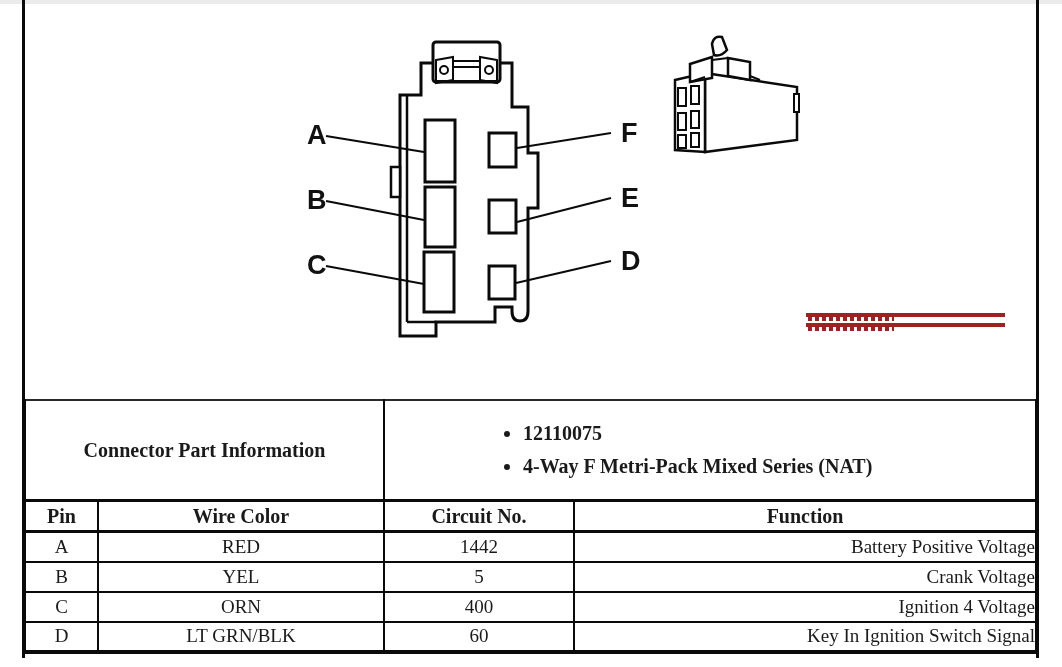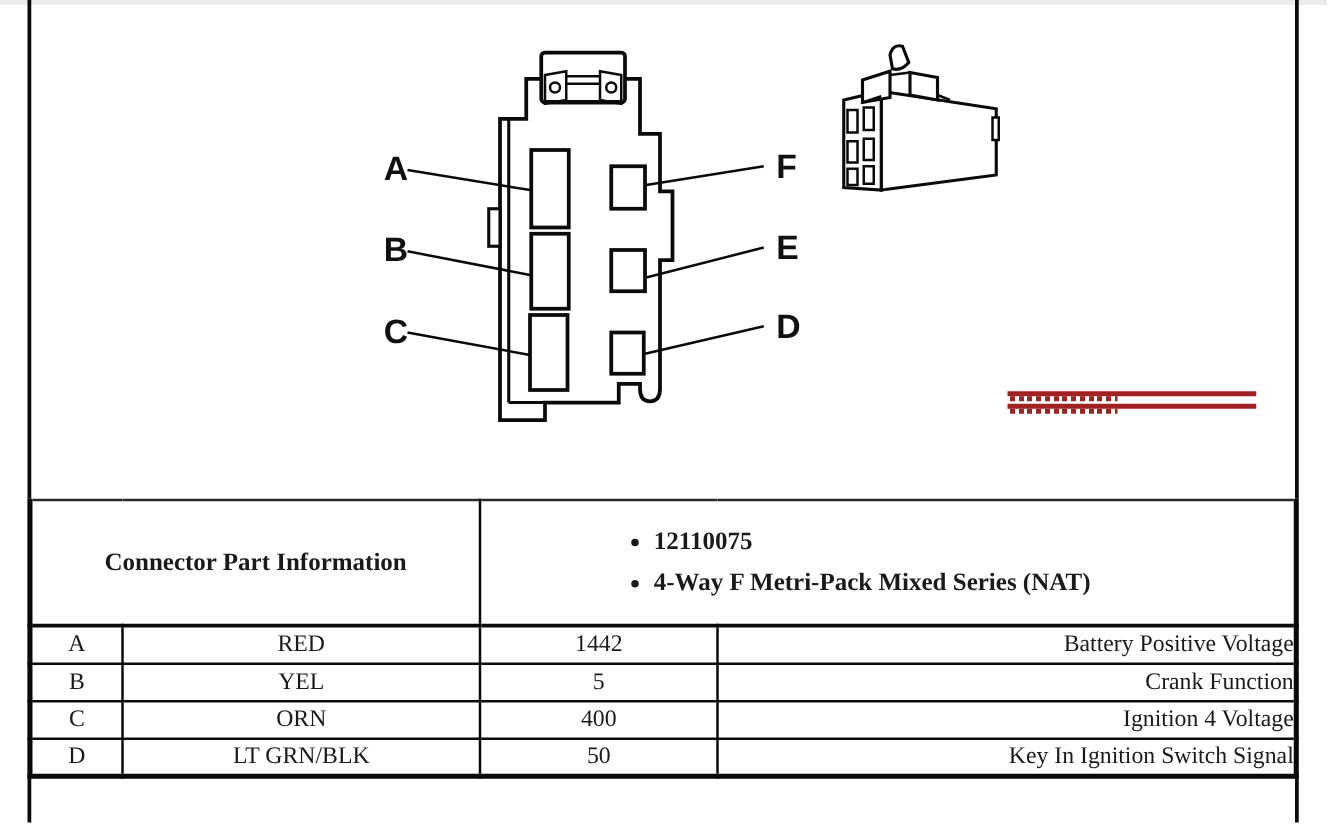--- a/index.html
+++ b/index.html
@@ -193,41 +193,47 @@
       <tbody>
         <tr class="part-row">
           <td colspan="2" class="part-label">Connector Part Information</td>
           <td colspan="2" class="part-bullets">
             <ul>
               <li>12110075</li>
               <li>4-Way F Metri-Pack Mixed Series (NAT)</li>
             </ul>
           </td>
         </tr>
+        <tr class="col-header-row">
+          <th>Pin</th>
+          <th>Wire Color</th>
+          <th>Circuit No.</th>
+          <th>Function</th>
+        </tr>
         <tr class="data-row">
           <td>A</td>
           <td>RED</td>
           <td>1442</td>
           <td class="fn-cell">Battery Positive Voltage</td>
         </tr>
         <tr class="data-row">
           <td>B</td>
           <td>YEL</td>
           <td>5</td>
-          <td class="fn-cell">Crank Function</td>
+          <td class="fn-cell">Crank Voltage</td>
         </tr>
         <tr class="data-row">
           <td>C</td>
           <td>ORN</td>
           <td>400</td>
           <td class="fn-cell">Ignition 4 Voltage</td>
         </tr>
         <tr class="data-row">
           <td>D</td>
           <td>LT GRN/BLK</td>
-          <td>50</td>
+          <td>60</td>
           <td class="fn-cell">Key In Ignition Switch Signal</td>
         </tr>
       </tbody>
     </table>
   </div>
 
 </div>
 
 </body></html>

